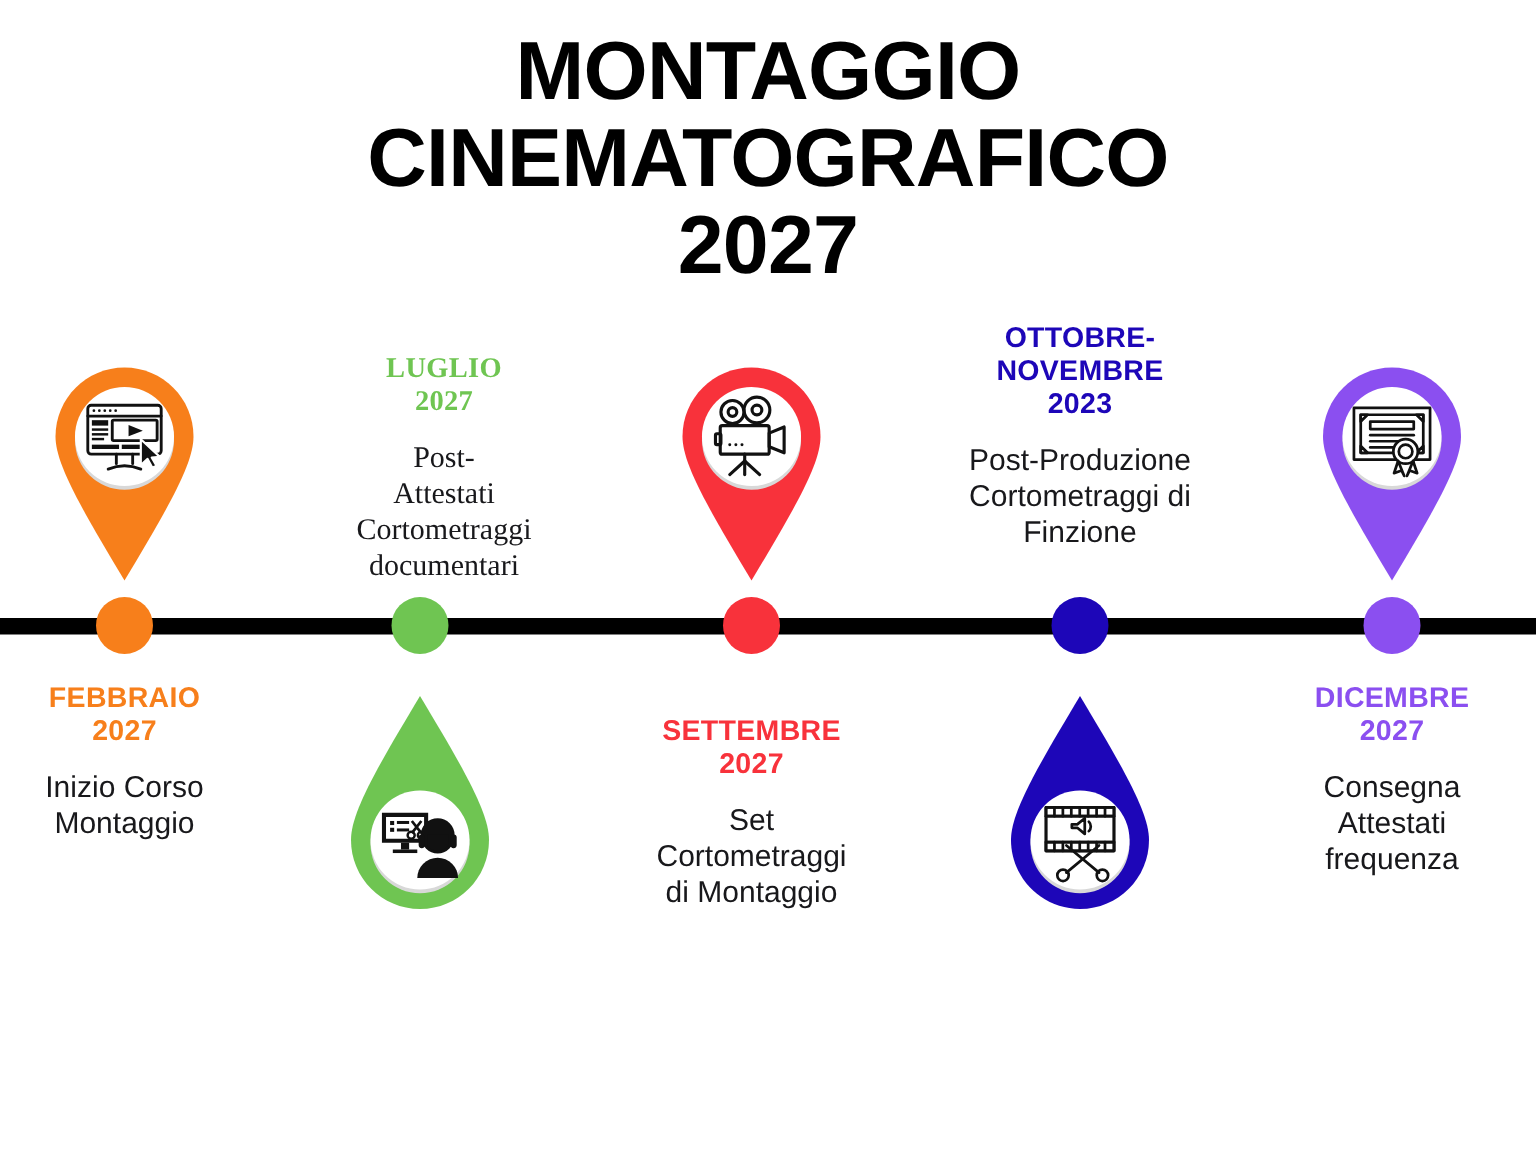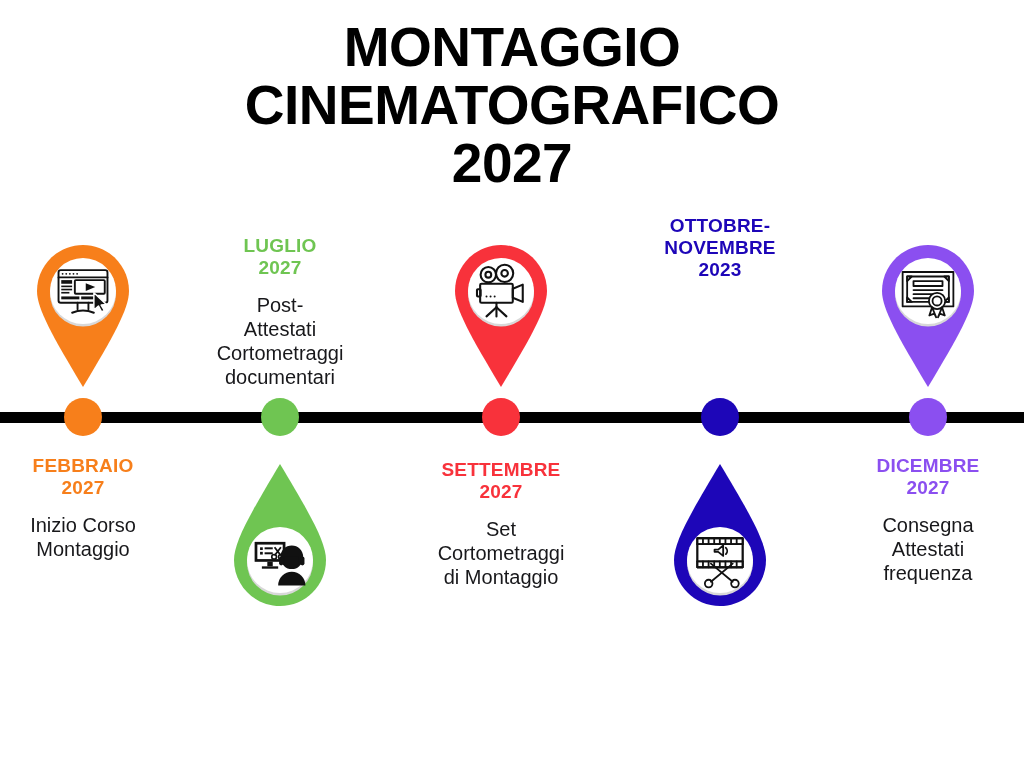--- a/index.html
+++ b/index.html
@@ -259,39 +259,42 @@
     <div class="dot" style="left: 720px; background: rgb(29, 6, 184);"></div>
     <div class="dot" style="left: 928px; background: rgb(139, 79, 240);"></div>
   </div>
 <div id="blocks-layer">
     <div class="block" style="width: 200px; left: -17px; top: 455px;">
       <div class="month" style="color: rgb(247, 127, 27);">FEBBRAIO
 2027</div>
       <div class="desc">Inizio Corso
 Montaggio</div>
     </div>
-    <div class="block" style="width: 200px; left: 180px; top: 235px;">
+    <div class="block" style="width: 200px; left: 196px; top: 235px; font-family: Liberation Serif, serif;">
       <div class="month" style="color: rgb(111, 197, 82);">LUGLIO
 2027</div>
       <div class="desc">Post-
 Attestati
 Cortometraggi
 documentari</div>
     </div>
-    <div class="block" style="width: 200px; left: 401px; top: 459px;">
+    <div class="block" style="width: 200px; left: 401px; top: 477px;">
       <div class="month" style="color: rgb(248, 50, 59);">SETTEMBRE
 2027</div>
       <div class="desc">Set
 Cortometraggi
 di Montaggio</div>
     </div>
     <div class="block" style="width: 200px; left: 620px; top: 215px;">
       <div class="month" style="color: rgb(29, 6, 184);">OTTOBRE-
 NOVEMBRE
 2023</div>
+      <div class="desc">Post-Produzione
+Cortometraggi di
+Finzione</div>
     </div>
     <div class="block" style="width: 200px; left: 828px; top: 455px;">
       <div class="month" style="color: rgb(139, 79, 240);">DICEMBRE
 2027</div>
       <div class="desc">Consegna
 Attestati
 frequenza</div>
     </div>
   </div>
 

